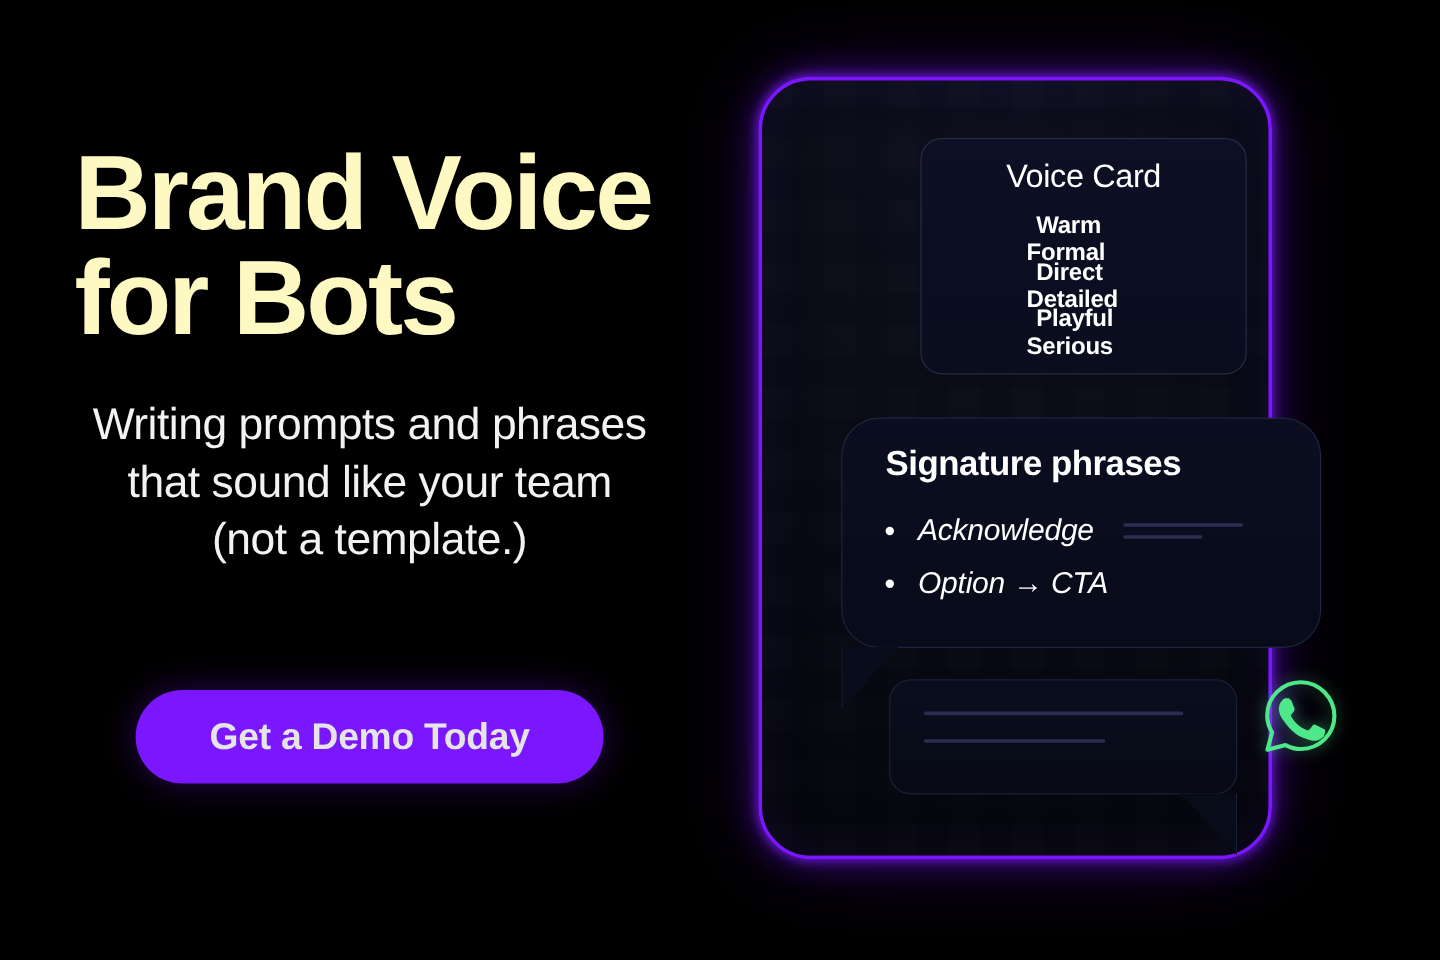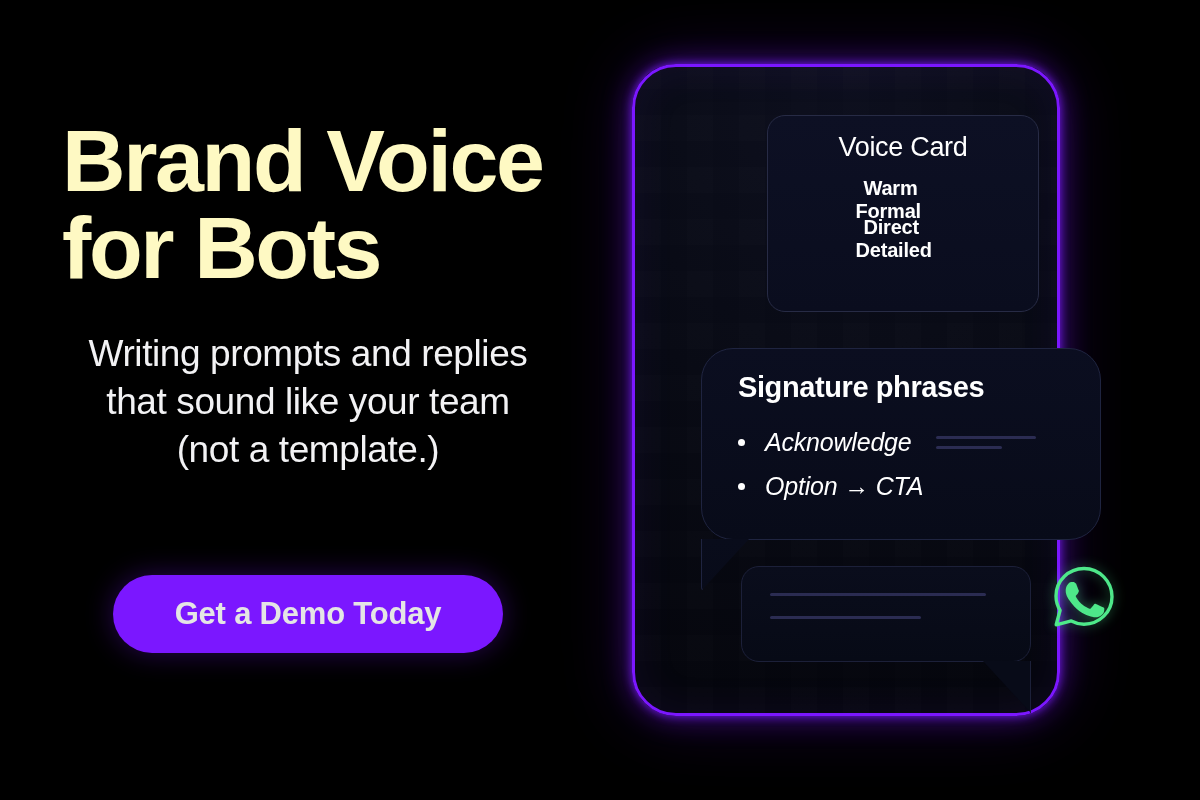--- a/index.html
+++ b/index.html
@@ -217,21 +217,21 @@
 </head>
 <body>
 
 <div id="stage">
 
   <section id="hero">
 
     <h1 id="headline"><span class="l1">Brand Voice</span><span class="l2">for Bots</span></h1>
 
     <p id="subhead">
-      <span>Writing prompts and replies</span>
+      <span>Writing prompts and phrases</span>
       <span>that sound like your team</span>
       <span>(not a template.)</span>
     </p>
 
     <button id="cta-button">Get a Demo Today</button>
   </section>
 
   <section id="device-frame">
     <div id="frame-noise"></div>
 
@@ -241,20 +241,25 @@
       <div class="trait-list">
         <div class="trait-row">
           <span class="trait-left">Warm</span>
           <span class="trait-track"></span>
           <span class="trait-right">Formal</span>
         </div>
         <div class="trait-row">
           <span class="trait-left">Direct</span>
           <span class="trait-track"></span>
           <span class="trait-right">Detailed</span>
+        </div>
+        <div class="trait-row">
+          <span class="trait-left">Playful</span>
+          <span class="trait-track"></span>
+          <span class="trait-right">Serious</span>
         </div>
       </div>
     </div>
 
     <div id="signature-bubble">
       <div id="signature-title">Signature phrases</div>
 
       <div class="phrase-list">
         <div class="phrase-item">
           <span class="phrase-bullet"></span>

